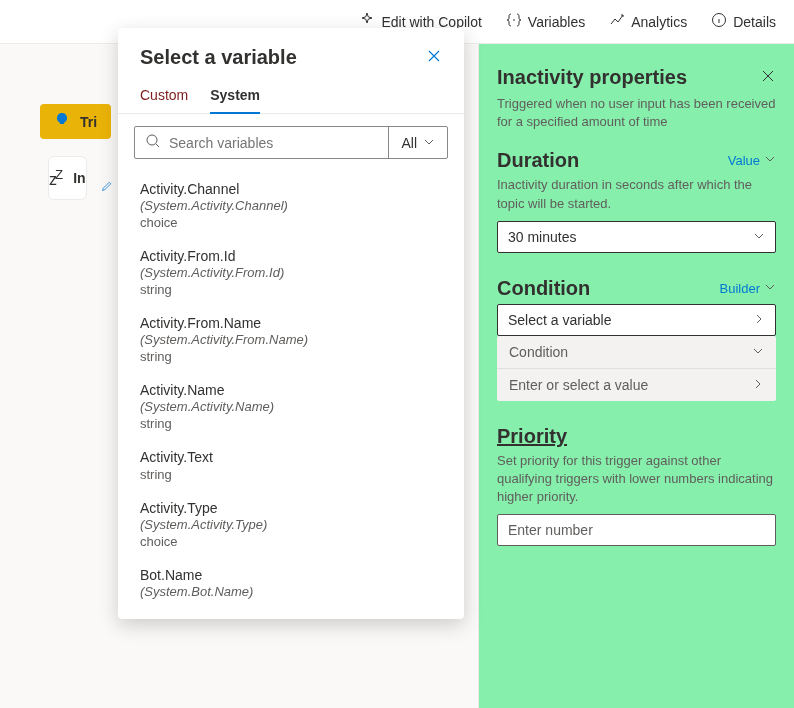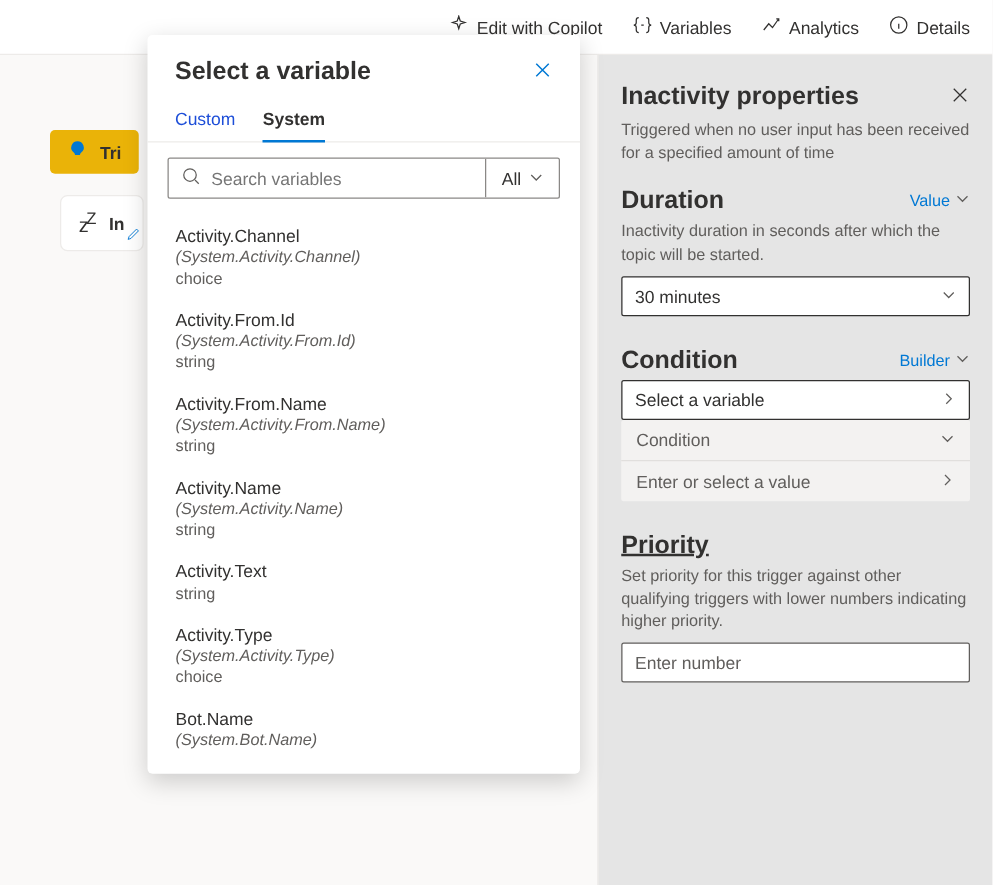--- a/index.html
+++ b/index.html
@@ -52,33 +52,33 @@
     align-items: center;
     gap: 10px;
   }
   .node-trigger .icon svg { width:16px; height:16px; fill:#0078d4; }
   .node-inactivity {
     position: absolute;
     top: 112px; left: 48px;
     background: #fff;
     border: 1px solid #edebe9;
     border-radius: 6px;
-    padding: 10px 14px;
+    padding: 10px 0;
     display: flex;
     align-items: center;
     gap: 12px;
   }
   .zz { font-size:16px; font-weight:400; letter-spacing:-2px; }
 
   
   .right-panel {
     position: absolute;
     top: 44px; right: 0; bottom: 0;
     width: 316px;
-    background: #e5e5e5;
+    background: #86efac;
     border-left: 1px solid #edebe9;
     padding: 22px 18px;
     z-index: 2;
   }
   .rp-header { display:flex; justify-content:space-between; align-items:center; margin-bottom:6px;}
   .rp-title { font-size:20px; font-weight:600; }
   .rp-desc { font-size:13px; color:#605e5c; margin-bottom:18px; line-height:1.4;}
   .section-head { display:flex; justify-content:space-between; align-items:center; margin-bottom:4px;}
   .section-title { font-weight:600; font-size:20px; }
   .section-link { color:#0078d4; font-size:13px; display:flex; align-items:center; gap:4px; cursor:pointer;}
@@ -109,21 +109,21 @@
     background: #fff;
     border-radius: 4px;
     box-shadow: 0 6px 20px rgba(0,0,0,0.18);
     z-index: 10;
     padding: 18px 0 10px 0;
   }
   .pop-head { display:flex; justify-content:space-between; align-items:center; padding:0 22px 10px 22px;}
   .pop-title { font-size:20px; font-weight:600; }
   .pop-close svg { width:16px; height:16px; stroke:#0078d4; stroke-width:1.2; fill:none; cursor:pointer;}
   .pop-tabs { display:flex; gap:22px; padding:0 22px; border-bottom:1px solid #edebe9;}
-  .pop-tab { padding:8px 0 10px 0; font-size:14px; color:#1d4ed8; cursor:pointer; position:relative;}
+  .pop-tab { padding:8px 0 10px 0; font-size:14px; color:#7f1d1d; cursor:pointer; position:relative;}
   .pop-tab.active { color:#323130; font-weight:600;}
   .pop-tab.active::after { content:""; position:absolute; left:0; right:0; bottom:-1px; height:2px; background:#0078d4;}
   .pop-searchbar { display:flex; margin:12px 16px 10px 16px; border:1px solid #8a8886; border-radius:2px; overflow:hidden;}
   .pop-searchwrap { flex:1; display:flex; align-items:center; gap:8px; padding:6px 10px;}
   .pop-searchwrap svg { width:16px; height:16px; stroke:#605e5c; fill:none;}
   .pop-searchwrap input { border:none; outline:none; flex:1; font-size:14px; font-family:inherit;}
   .pop-searchfilter { border-left:1px solid #8a8886; padding:6px 12px; display:flex; align-items:center; gap:6px; font-size:14px; cursor:pointer;}
   .pop-list { max-height:440px; overflow-y:scroll; padding:4px 10px 4px 22px;}
   .pop-list::-webkit-scrollbar { width:14px; }
   .pop-list::-webkit-scrollbar-track { background:transparent; }

